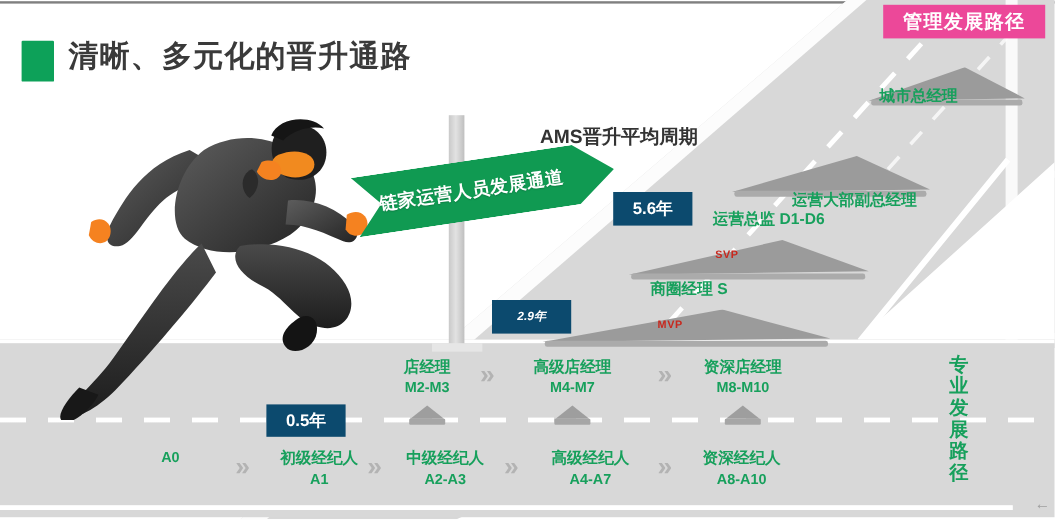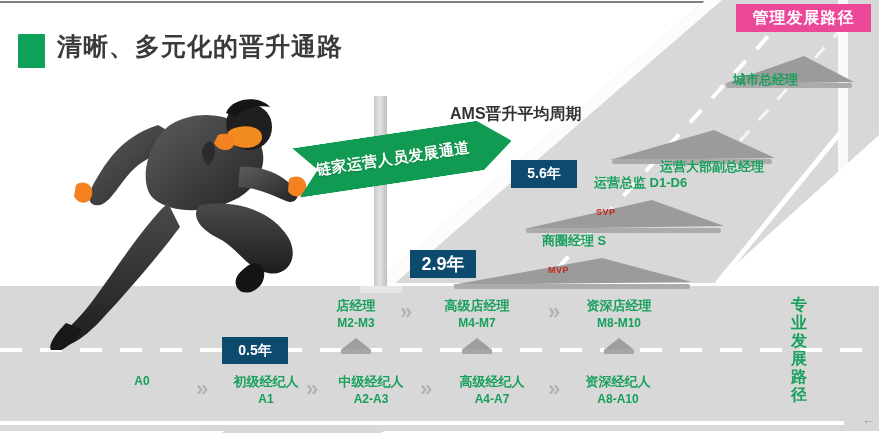--- a/index.html
+++ b/index.html
@@ -46,21 +46,21 @@
      text-shadow:0 1px 1px rgba(0,0,0,.18);}
 
   
   .ams{position:absolute;left:450px;top:104px;font-size:16px;font-weight:bold;
        color:#333;white-space:nowrap;}
 
   
   .ybadge{position:absolute;background:#0c4a6e;color:#ffffff;font-weight:bold;
           display:flex;align-items:center;justify-content:center;white-space:nowrap;}
   .yb-56{left:511px;top:160px;width:66px;height:28px;font-size:14px;}
-  .yb-29{left:410px;top:250px;width:66px;height:28px;font-size:18px;}
+  .yb-29{left:410px;top:250px;width:66px;height:28px;font-size:10px;font-style:italic;}
   .yb-05{left:222px;top:337px;width:66px;height:27px;font-size:14px;}
 
   
   .mgmt-badge{position:absolute;left:736px;top:4px;width:135px;height:28px;background:#ec4899;
       color:#fff;font-size:16px;font-weight:bold;display:flex;align-items:center;
       justify-content:center;letter-spacing:1px;white-space:nowrap;}
 
   
   .mtn{position:absolute;}
   .mtn-label{position:absolute;color:#17a05c;font-size:13px;font-weight:bold;white-space:nowrap;}

